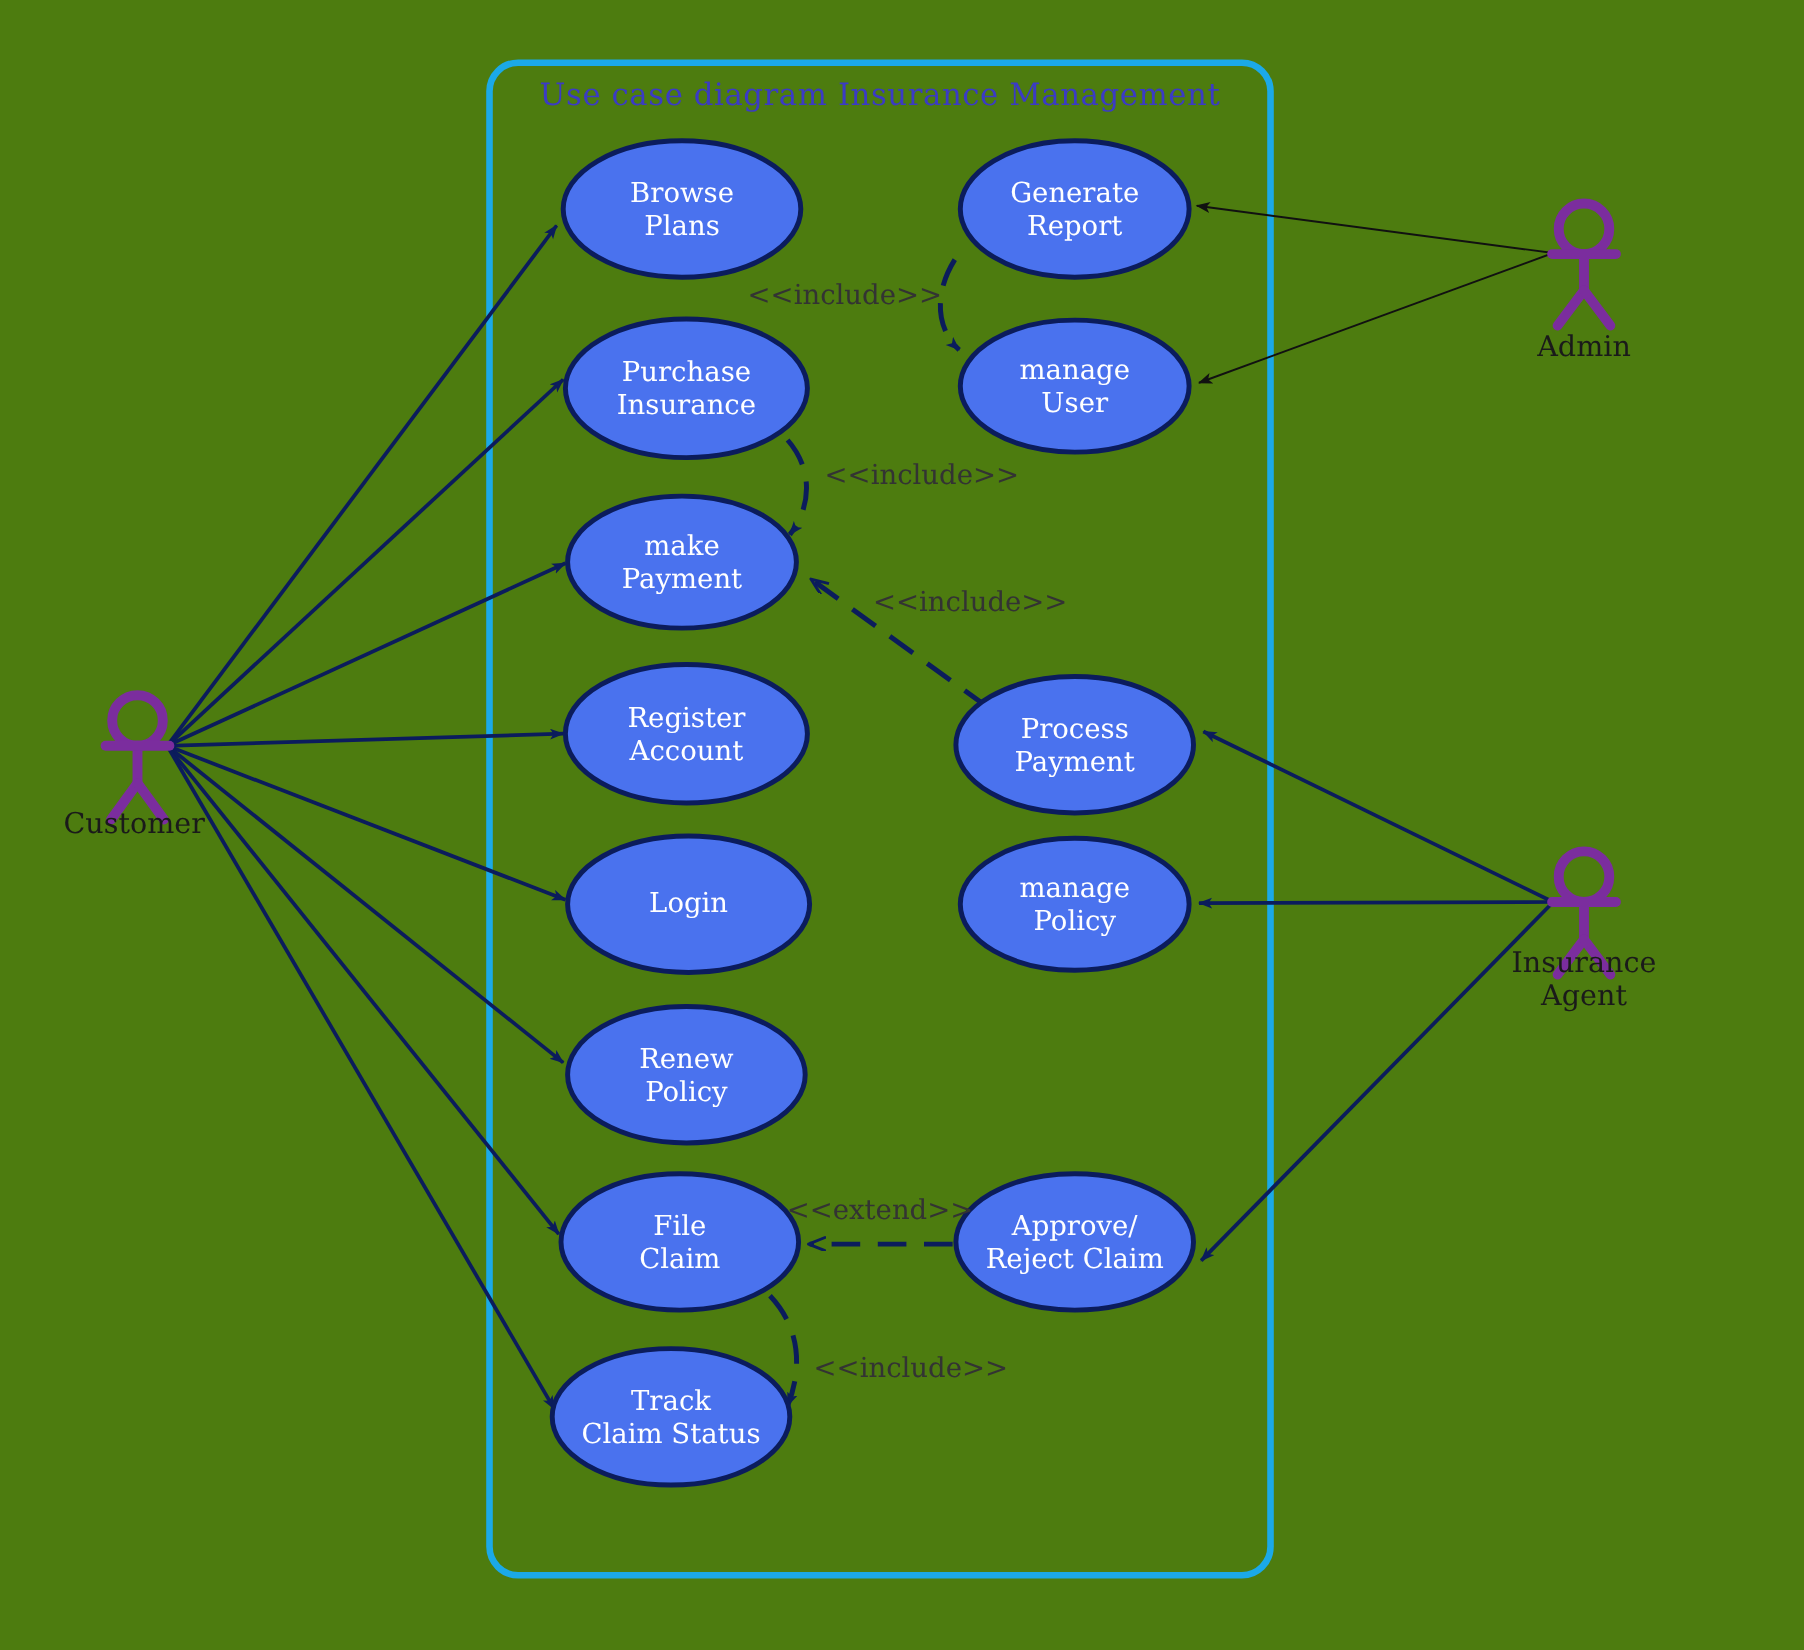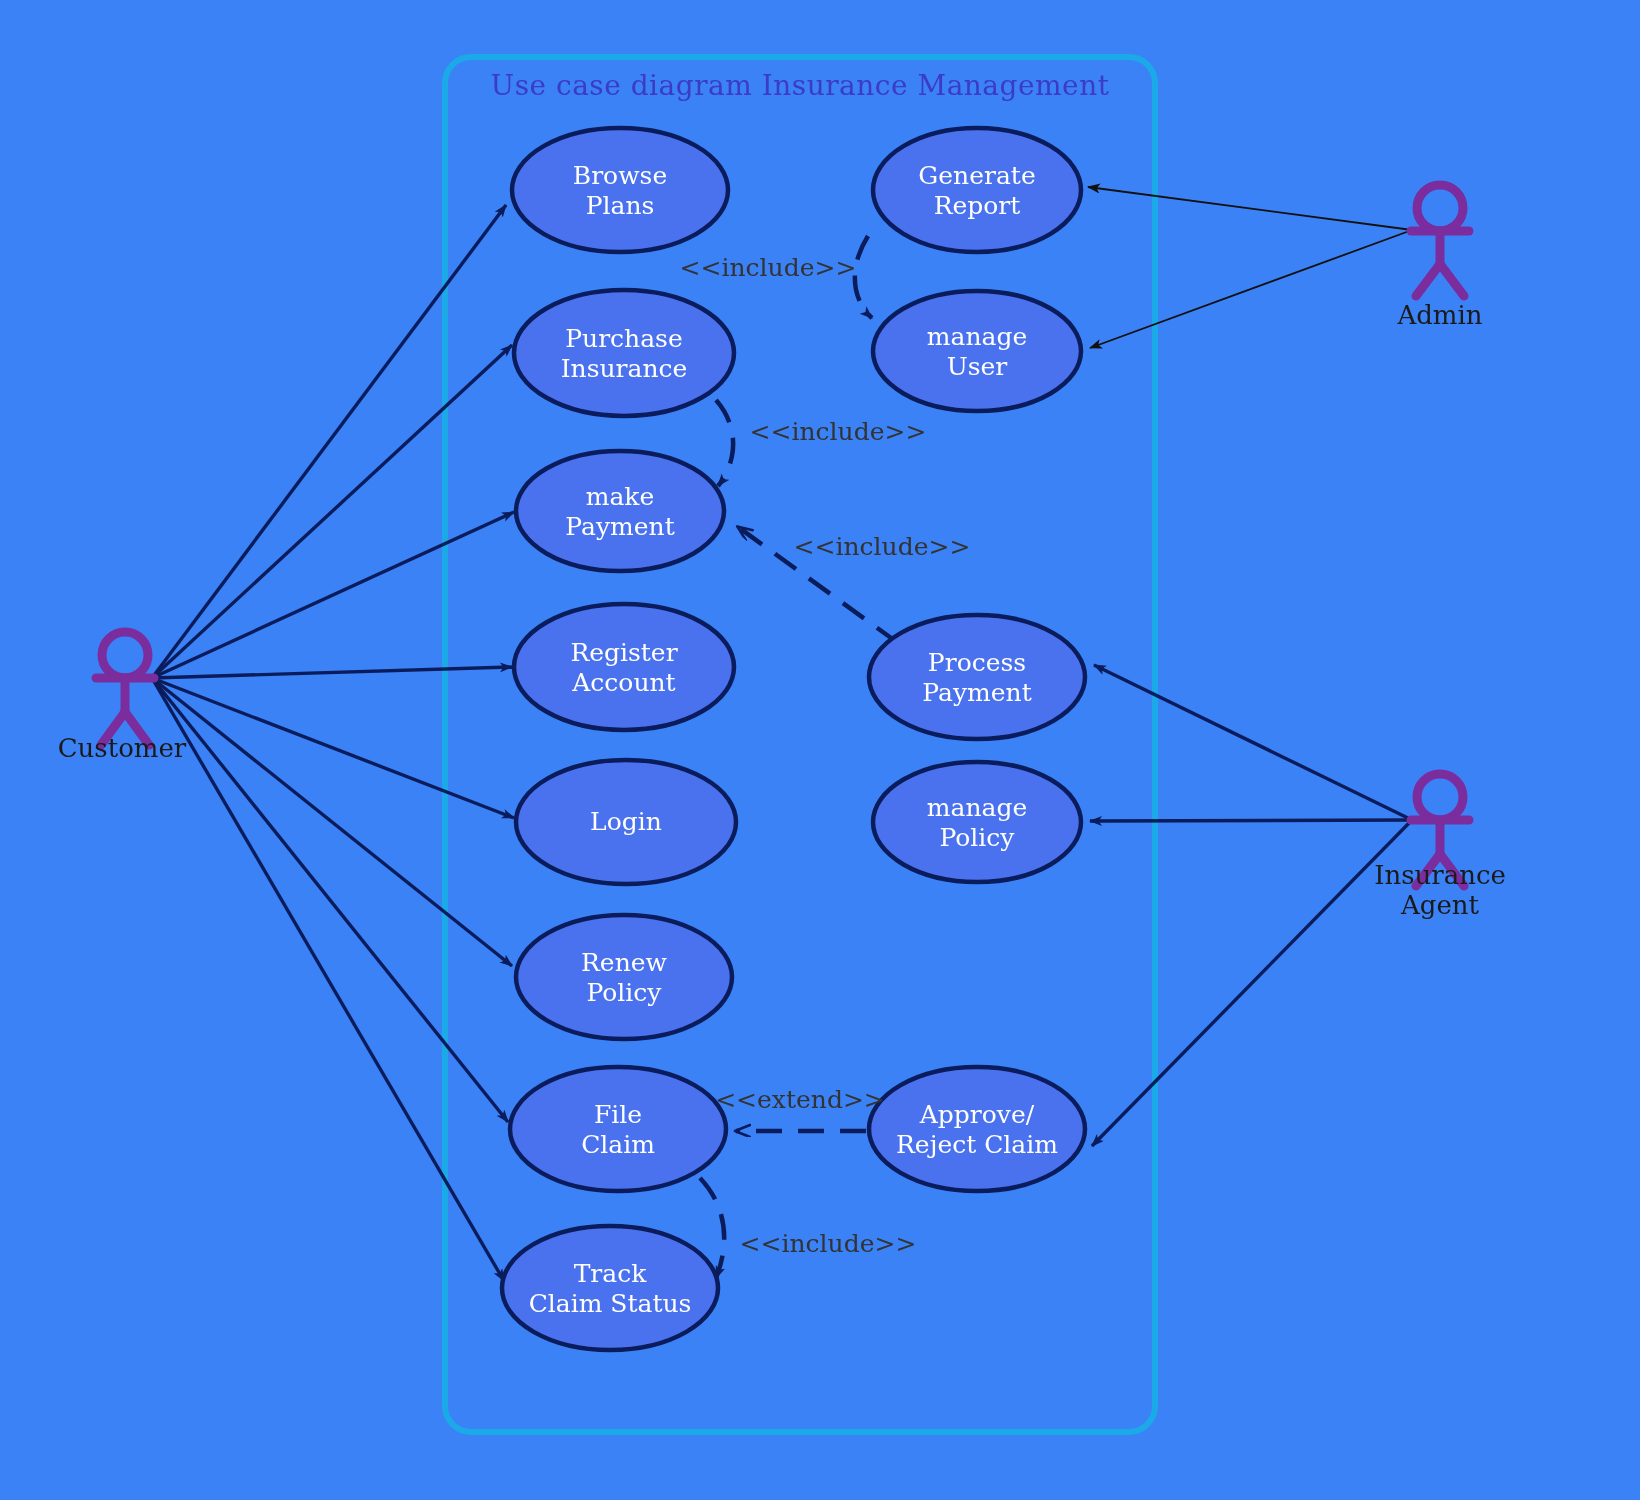--- a/index.html
+++ b/index.html
@@ -1,18 +1,18 @@
 <!DOCTYPE html>
 <html><head>
 <meta charset="utf-8">
 <style>
   html,body{margin:0;padding:0;background:#ffffff;}
   body{width:1640px;height:1500px;overflow:hidden;
        font-family:"DejaVu Serif",serif;}
-  #stage{position:relative;width:1640px;height:1500px;background:#3b82f6;}
+  #stage{position:relative;width:1640px;height:1500px;background:#4d7c0f;}
   svg#diagram{display:block;width:1640px;height:1500px;}
   .uc-label{font-family:"DejaVu Serif",serif;font-size:25px;fill:#ffffff;
             text-anchor:middle;dominant-baseline:middle;}
   .actor-label{font-family:"DejaVu Serif",serif;font-size:26px;fill:#1a1a1a;
                text-anchor:middle;}
   .stereo-label{font-family:"DejaVu Serif",serif;font-size:25px;fill:#333333;
                 text-anchor:middle;}
   .sys-title{font-family:"DejaVu Serif",serif;font-size:28px;fill:#3b3bc4;
              text-anchor:middle;letter-spacing:0.5px;}
 </style>

